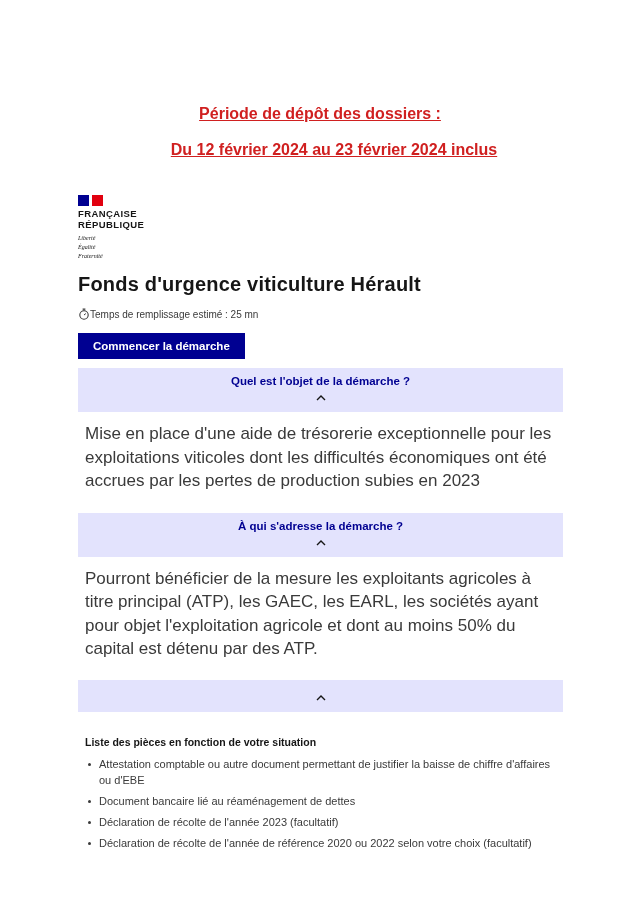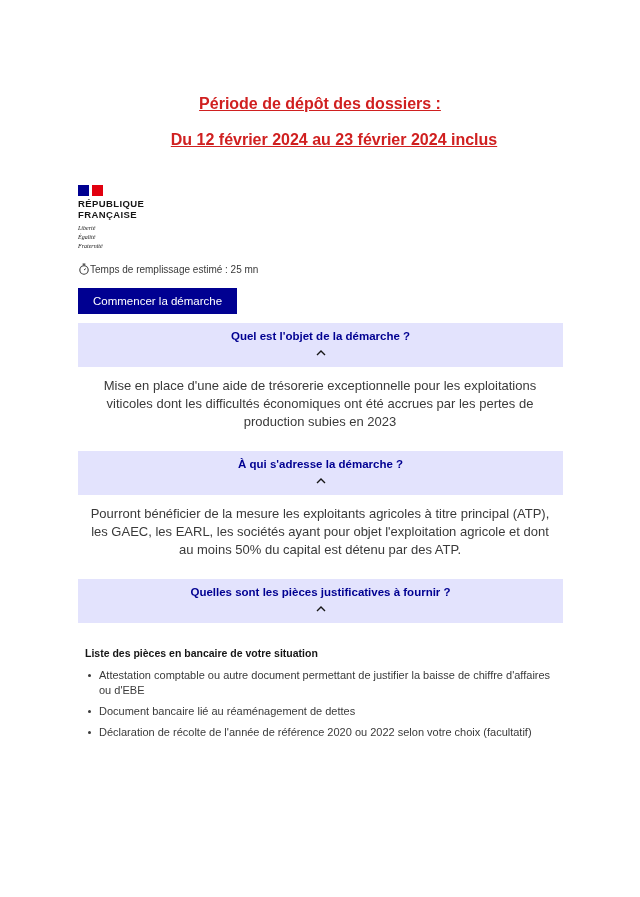--- a/index.html
+++ b/index.html
@@ -12,20 +12,21 @@
     overflow:hidden;
   }
   
   .banner { padding-top:94px; text-align:center; }
   .banner-line {
     color:#d02020;
     font-weight:bold;
     font-size:16px;
     text-decoration:underline;
     line-height:1.2;
+    margin-top:10px;
   }
   .banner-line + .banner-line { margin-top:17px;padding-left:28px; }
 
   
   .content { margin:36px 0 0 78px; width:485px; }
 
   
   .gov-logo { margin-bottom:13px; }
   .gov-flag { display:flex; gap:3px; margin-bottom:3px; }
   .gov-flag span { width:11px; height:11px; display:block; }
@@ -44,38 +45,38 @@
   
   h1.proc-title { font-size:20px; font-weight:bold; color:#161616; letter-spacing:0.2px; }
   .timer-row { display:flex; align-items:center; margin-top:12px; color:#3a3a3a; font-size:10px; }
   .timer-row svg { display:block; }
   .start-btn {
     margin-top:13px;
     display:inline-block;
     background:#000091; color:#ffffff;
     border:none; cursor:pointer;
     font-family:"Liberation Sans", sans-serif;
-    font-weight:normal; font-size:11.5px;
+    font-weight:bold; font-size:11.5px;
     padding:7px 15px;
   }
 
   
   .accordion { margin-top:9px; margin-bottom:20px; }
   .acc-header {
     display:flex; align-items:center; justify-content:space-between;
     background:#e3e3fd;
     padding:7px 11px;
     cursor:pointer;
     flex-direction:column;
   }
   .acc-title { color:#000091; font-weight:bold; font-size:11.5px; }
   .acc-body { padding:10px 8px 0 7px; }
   .acc-body p {
-    color:#3a3a3a; font-size:13px; line-height:1.38;
-    margin-bottom:14px; max-width:478px;text-align:center;
+    color:#3a3a3a; font-size:17px; line-height:1.38;
+    margin-bottom:14px; max-width:478px;
   }
   .acc-body ul { list-style:none; margin:2px 0 10px 2px; }
   .acc-body li {
     position:relative; padding-left:12px;
     color:#3a3a3a; font-size:11px; line-height:1.38;
     margin-bottom:6px; max-width:470px;
   }
   .acc-body li::before {
     content:""; position:absolute; left:1px; top:6px;
     width:3px; height:3px; border-radius:50%; background:#3a3a3a;
@@ -97,31 +98,32 @@
 
   <div class="content">
 
     
     <div class="gov-logo">
       <div class="gov-flag">
         <span class="fb"></span>
           <span class="fr"></span>
       </div>
       <div class="gov-name">
+        <div>Française</div>
         <div>République</div>
-        <div>Française</div>
       </div>
       <div class="gov-motto">
         <div>Liberté</div>
         <div>Égalité</div>
         <div>Fraternité</div>
       </div>
     </div>
 
     
+    <h1 class="proc-title">Fonds d'urgence viticulture Hérault</h1>
 
     
     <div class="timer-row">
       <span>
         <svg width="12" height="12" viewBox="0 0 12 12">
           <circle cx="6" cy="7" r="4.2" fill="none" stroke="#3a3a3a" stroke-width="1.1"></circle>
           <line x1="4.6" y1="1.1" x2="7.4" y2="1.1" stroke="#3a3a3a" stroke-width="1.2"></line>
           <line x1="6" y1="1.2" x2="6" y2="2.6" stroke="#3a3a3a" stroke-width="1.1"></line>
           <line x1="6" y1="7" x2="7.8" y2="5.6" stroke="#3a3a3a" stroke-width="1"></line>
         </svg>
@@ -158,31 +160,31 @@
         </span>
       </div>
       <div class="acc-body">
         <p>Pourront bénéficier de la mesure les exploitants agricoles à titre principal (ATP), les GAEC, les EARL, les sociétés ayant pour objet l'exploitation agricole et dont au moins 50% du capital est détenu par des ATP.</p>
       </div>
     </section>
 
     
     <section class="accordion">
       <div class="acc-header">
-        <span class="acc-title">Quelles sont les pièces justificatives à fournir ?</span>
         <span>
           <svg width="10" height="6" viewBox="0 0 10 6">
               <polyline points="1,5 5,1 9,5" fill="none" stroke="#161616" stroke-width="1.4"></polyline>
             </svg>
         </span>
       </div>
       <div class="acc-body">
-        <div class="list-subheading">Liste des pièces en bancaire de votre situation</div>
+        <div class="list-subheading">Liste des pièces en fonction de votre situation</div>
         <ul>
           <li>Attestation comptable ou autre document permettant de justifier la baisse de chiffre d'affaires ou d'EBE</li>
           <li>Document bancaire lié au réaménagement de dettes</li>
+          <li>Déclaration de récolte de l'année 2023 (facultatif)</li>
           <li>Déclaration de récolte de l'année de référence 2020 ou 2022 selon votre choix (facultatif)</li>
         </ul>
       </div>
     </section>
 
   </div>
 </div>
 
 </body></html>

